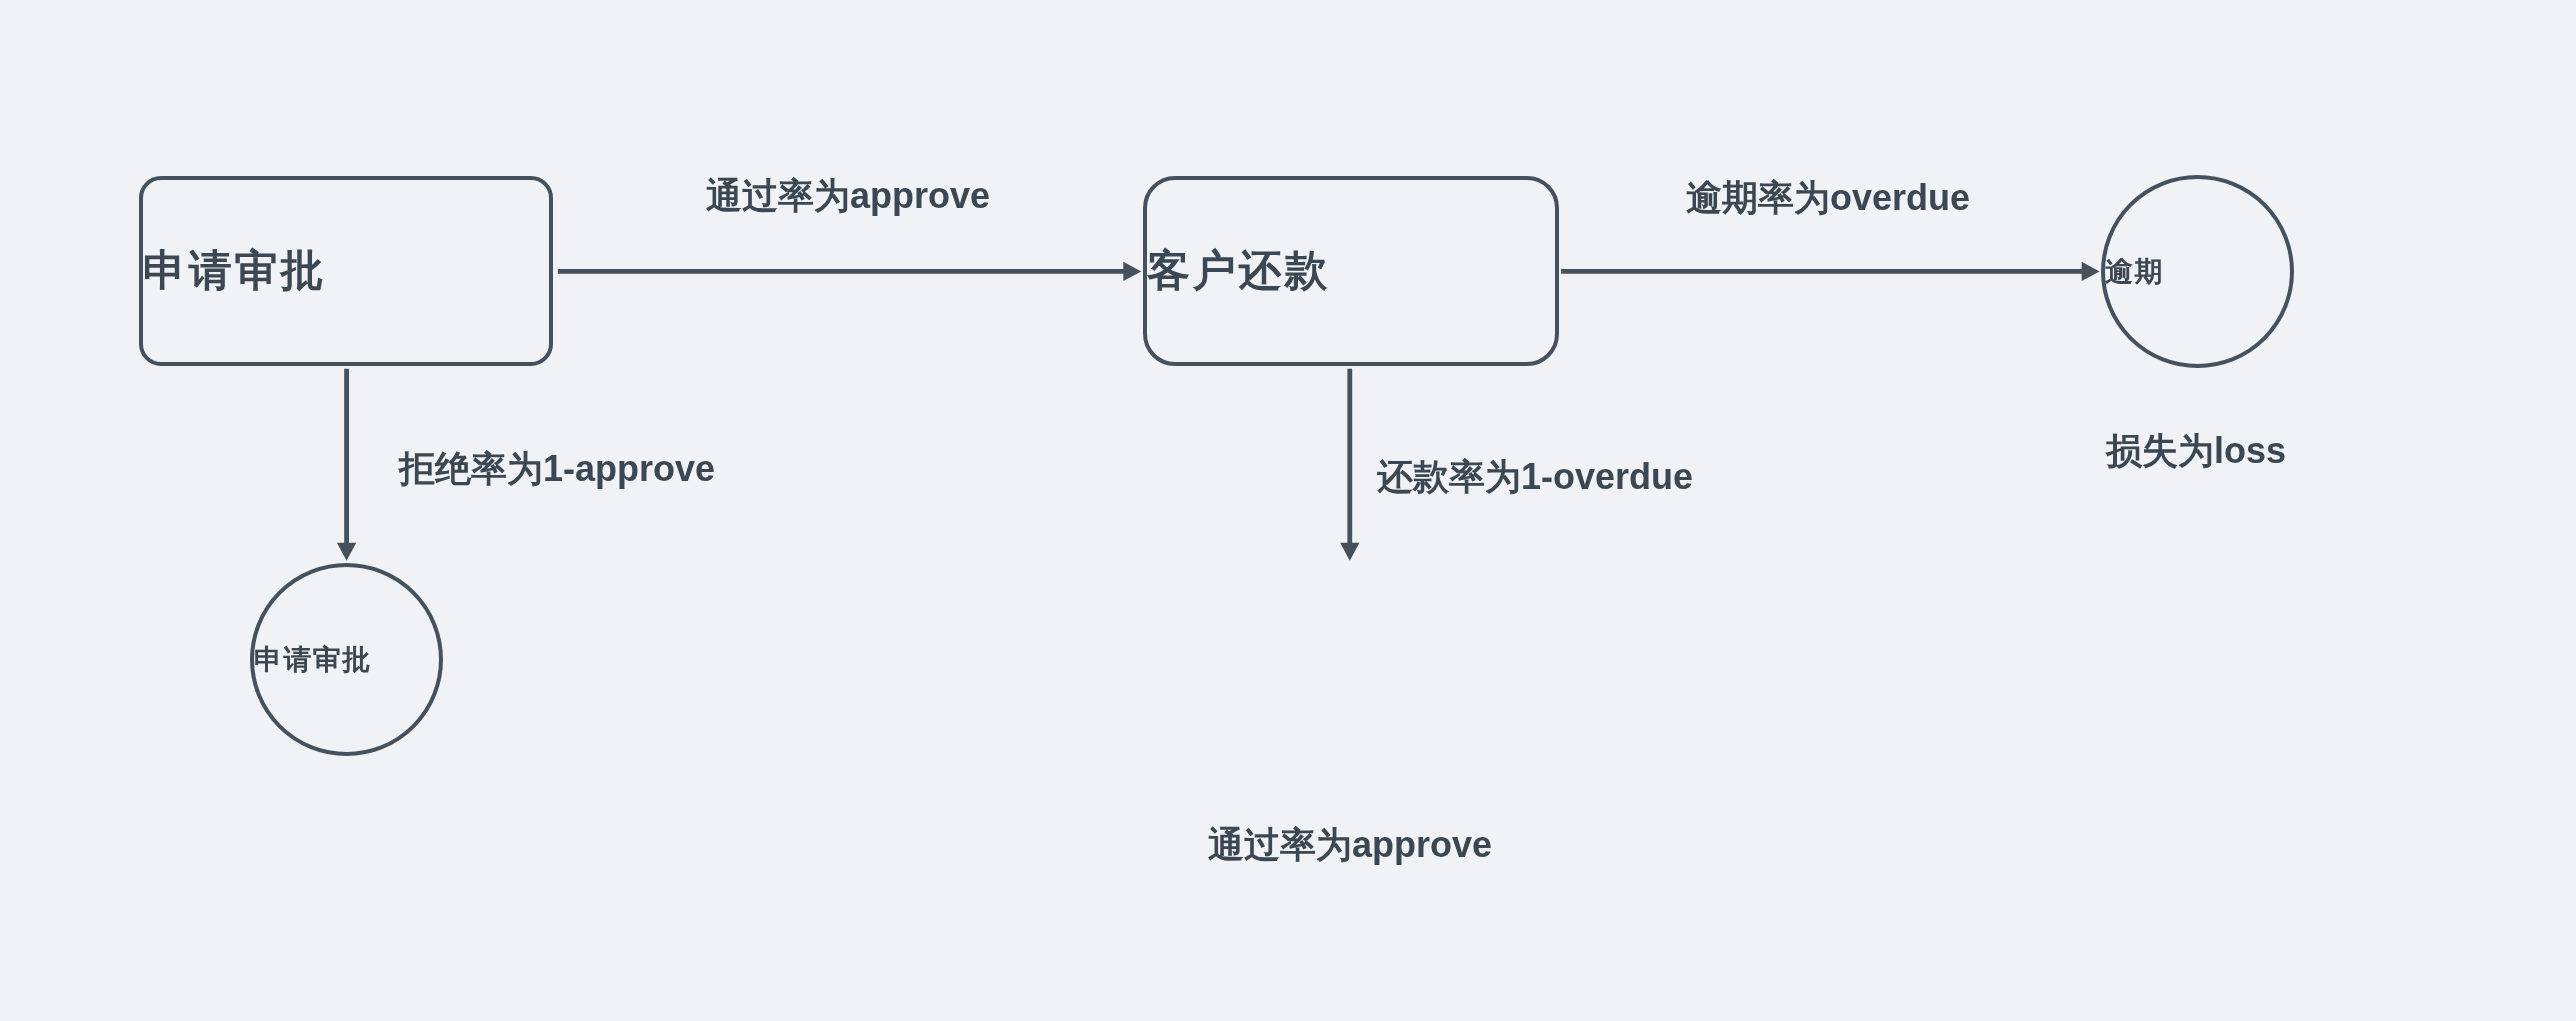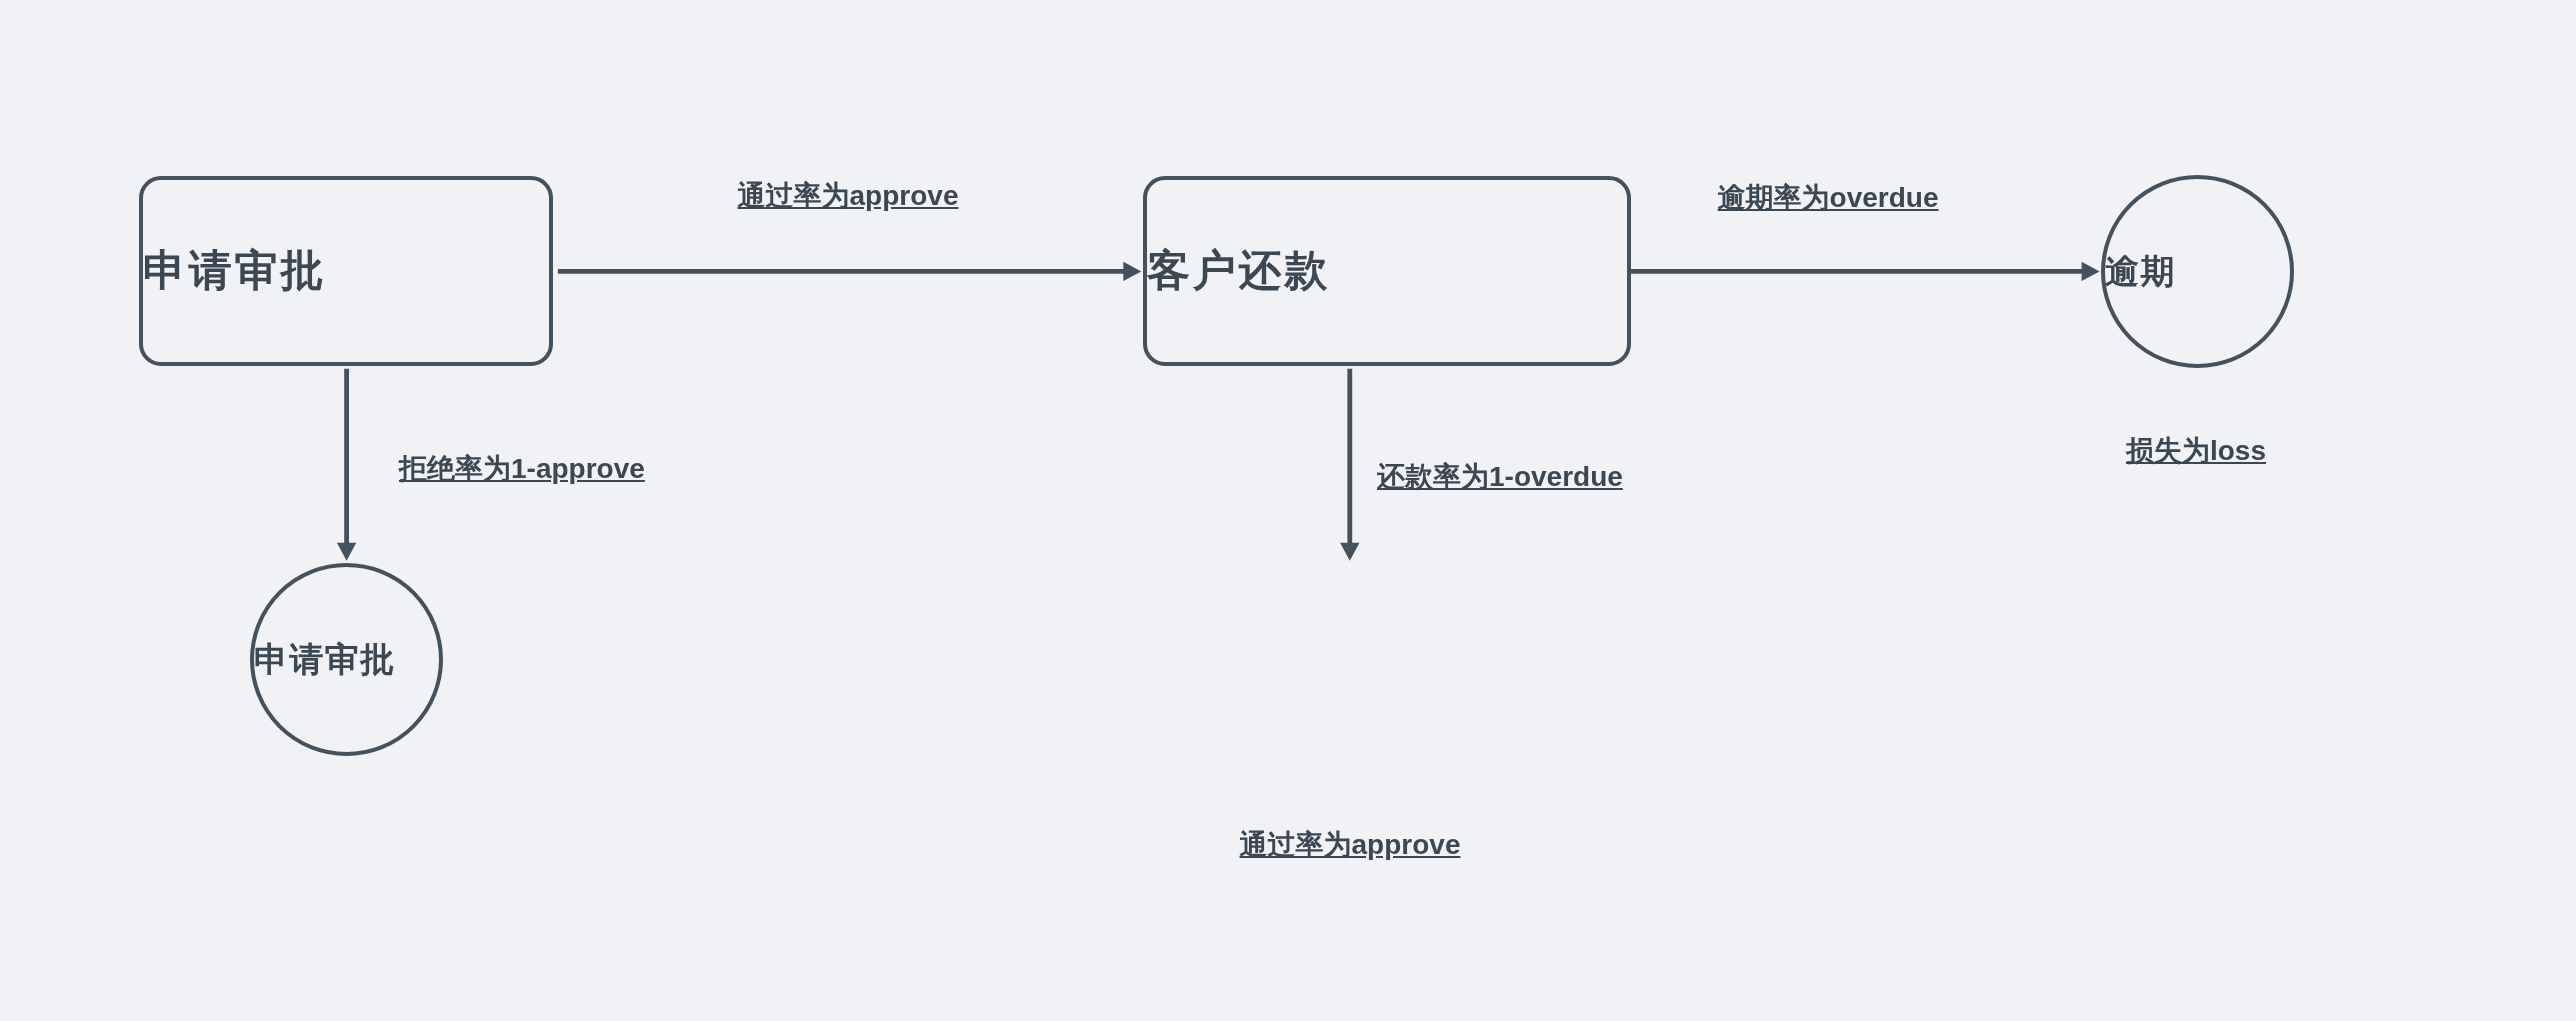--- a/index.html
+++ b/index.html
@@ -34,36 +34,35 @@
   }
   .rect-node{
     width:414px;height:190px;
     border-radius:22px;
     font-size:43px;
     letter-spacing:2.8px;
   }
   .circle-node{
     width:193px;height:193px;
     border-radius:50%;
-    font-size:34px;
+    font-size:28px;
     letter-spacing:1.4px;
   }
   .edge-label,.annotation{
     position:absolute;
     color:var(--text);
-    font-size:28px;
+    font-size:36px;
     font-weight:bold;
     white-space:nowrap;
-    text-decoration:underline;
   }
   .centered{transform:translate(-50%,-50%);}
   .v-centered{transform:translateY(-50%);}
   
   #approval-box   {left:139px;  top:176px;}
-  #repayment-box  {left:1143px; top:176px; width:488px;}
+  #repayment-box  {left:1143px; top:176px; width:416px;border-radius:32px;}
   #overdue-circle {left:2101px; top:175px;}
   #rejected-circle{left:250px;  top:563px;}
   #repay-circle   {left:1253px; top:563px;}
   
   #label-approve {left:848px; top:196px;}
   #label-overdue {left:1828px; top:198px;text-align:center;}
   #label-reject  {left:399px;  top:469px;}
   #label-repay   {left:1377px; top:469px;margin-top:8px;}
   #annotation-loss    {left:2196px; top:451px;}
   #annotation-revenue {left:1350px; top:845px;}

